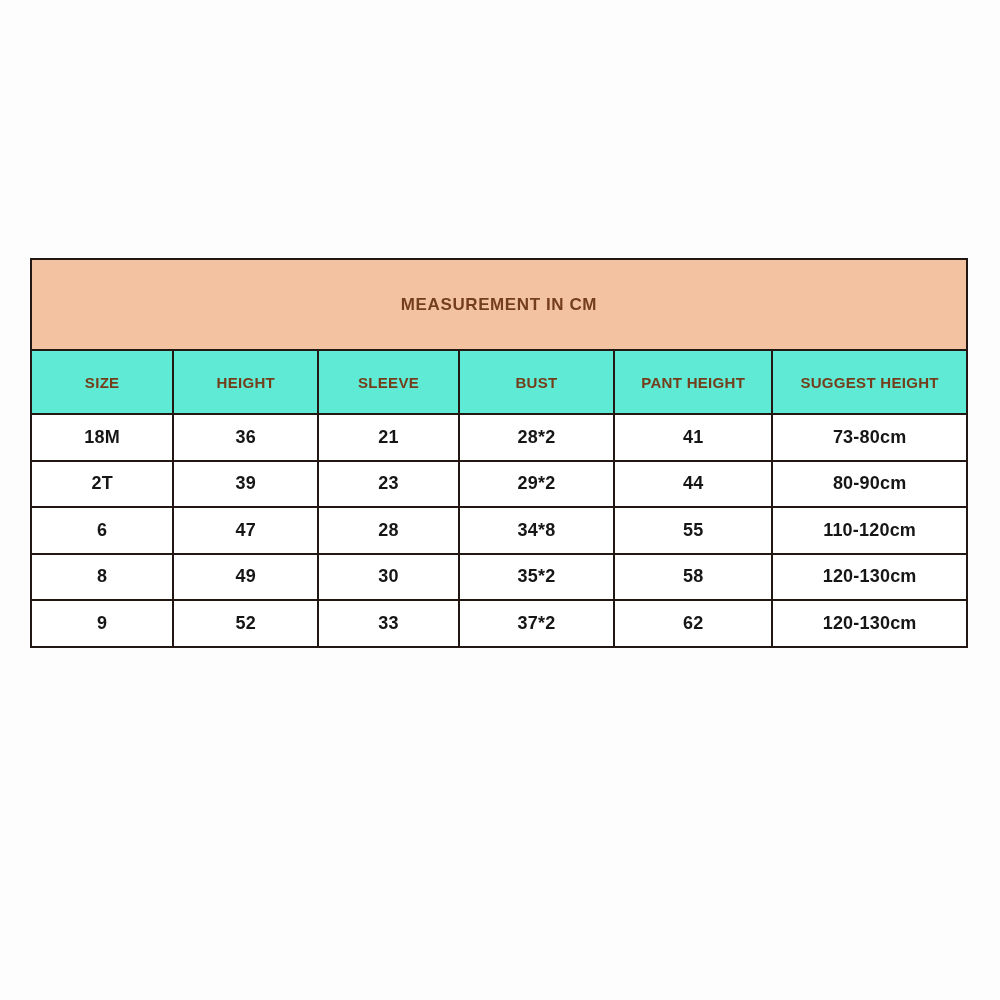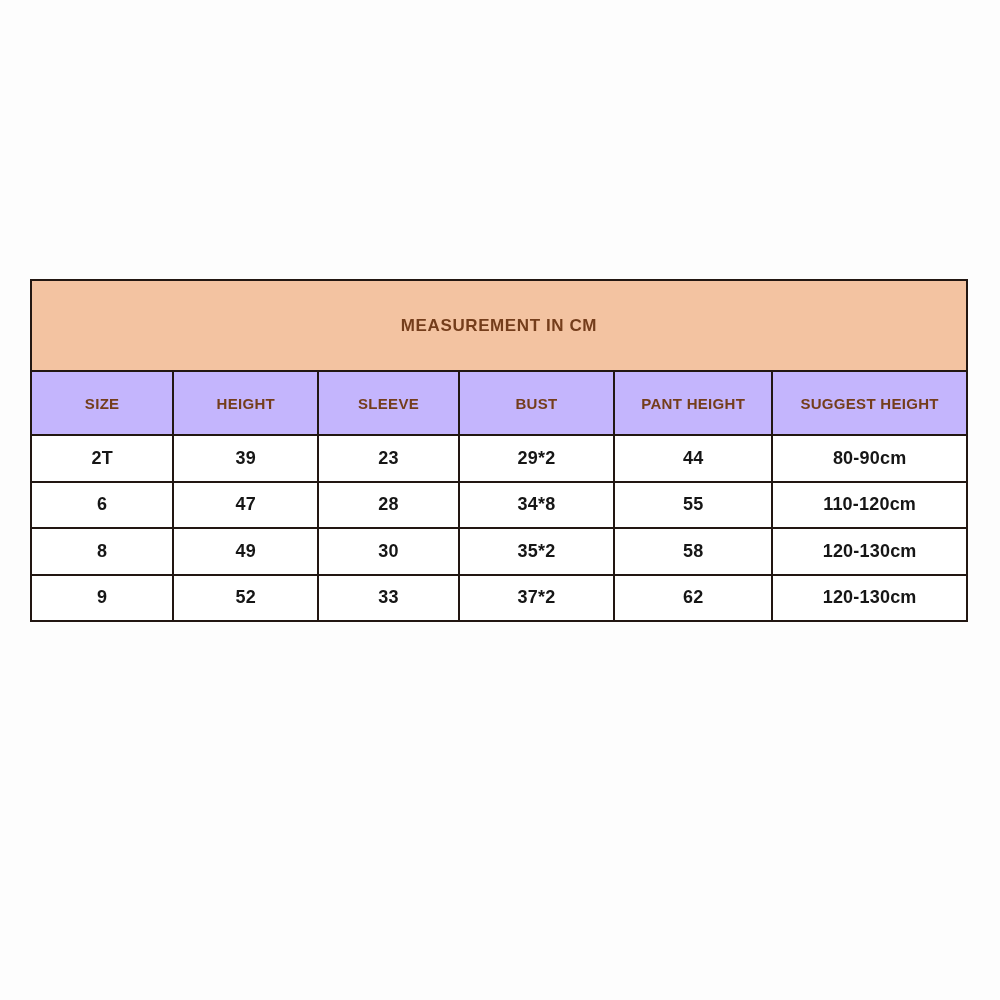--- a/index.html
+++ b/index.html
@@ -17,42 +17,41 @@
   .chart-wrap {
     position: absolute;
     left: 30px;
     top: 258px;
     width: 938px;
   }
   table.size-chart {
     width: 100%;
     border-collapse: collapse;
     table-layout: fixed;
-    margin-top: 21px;
   }
   table.size-chart th,
   table.size-chart td {
     border: 2px solid #221712;
     text-align: center;
     vertical-align: middle;
     padding: 0;
     overflow: hidden;
     white-space: nowrap;
   }
   tr.title-row th {
     height: 89px;
     background: #f3c3a1;
     color: #743d1b;
     font-size: 17px;
     font-weight: bold;
     letter-spacing: 0.6px;
   }
   tr.col-header-row th {
     height: 62px;
-    background: #c4b5fd;
+    background: #5eead4;
     color: #743d1b;
     font-size: 15px;
     font-weight: bold;
     letter-spacing: 0.3px;
   }
   tr.data-row td {
     height: 44.5px;
     background: #ffffff;
     color: #161616;
     font-size: 18px;
@@ -81,20 +80,28 @@
           <th>SIZE</th>
           <th>HEIGHT</th>
           <th>SLEEVE</th>
           <th>BUST</th>
           <th>PANT HEIGHT</th>
           <th>SUGGEST HEIGHT</th>
         </tr>
     </thead>
     <tbody id="table-body">
         <tr class="data-row">
+          <td>18M</td>
+          <td>36</td>
+          <td>21</td>
+          <td>28*2</td>
+          <td>41</td>
+          <td>73-80cm</td>
+        </tr>
+        <tr class="data-row">
           <td>2T</td>
           <td>39</td>
           <td>23</td>
           <td>29*2</td>
           <td>44</td>
           <td>80-90cm</td>
         </tr>
         <tr class="data-row">
           <td>6</td>
           <td>47</td>

